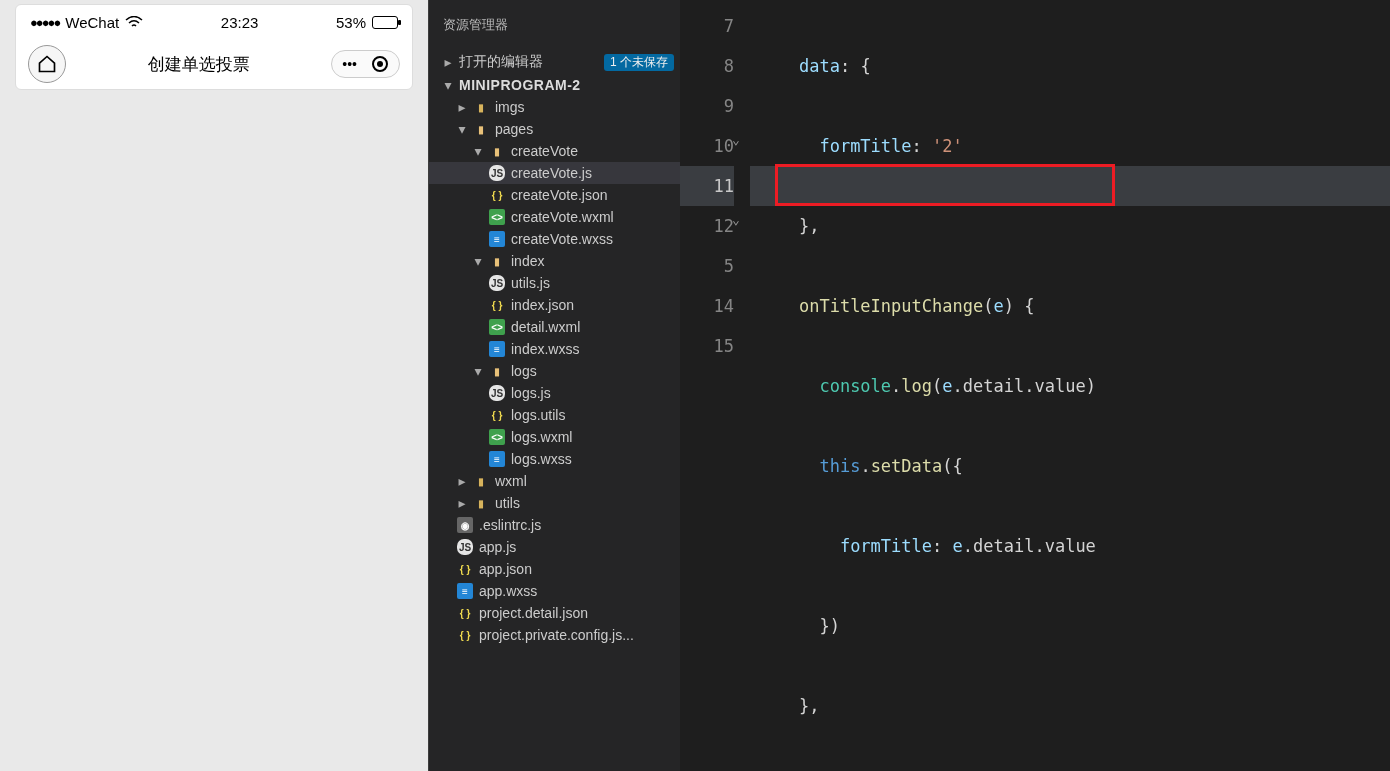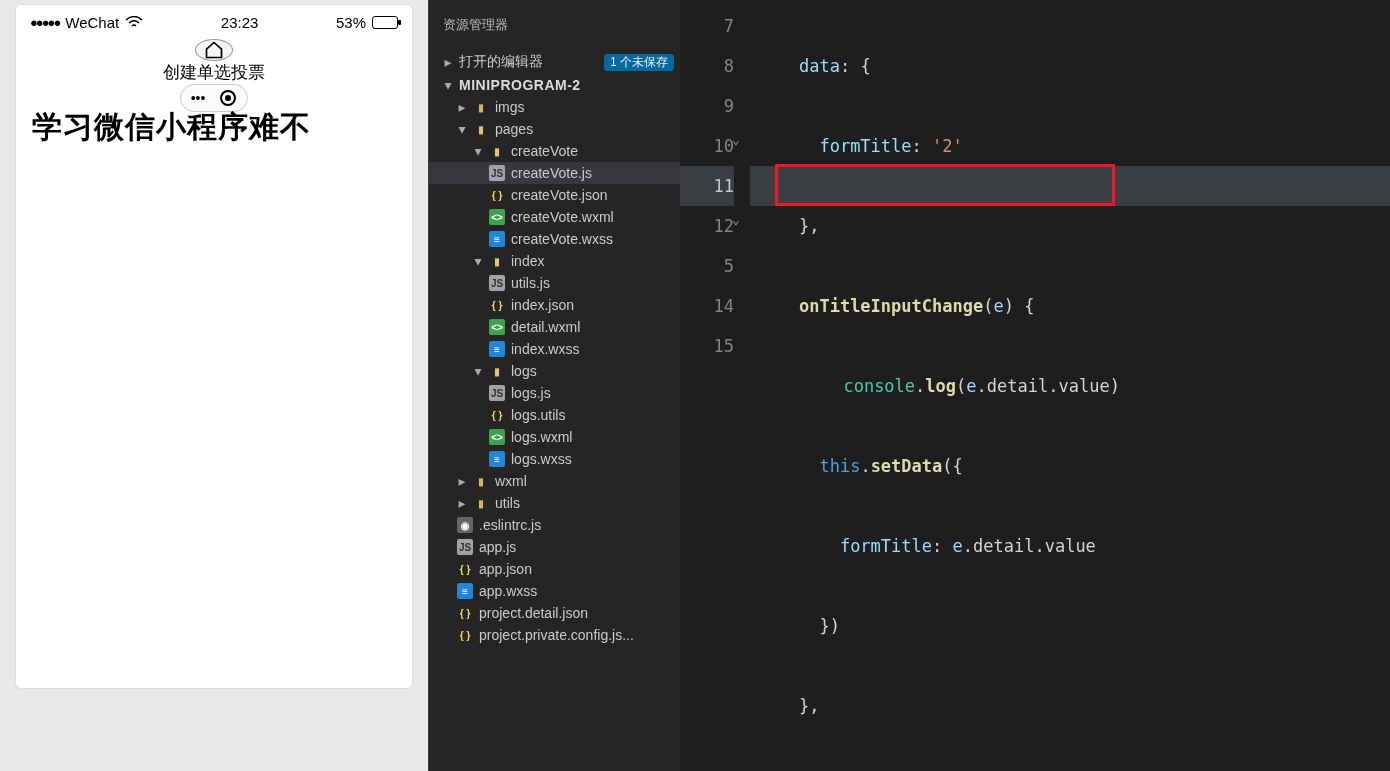--- a/index.html
+++ b/index.html
@@ -45,21 +45,20 @@
     .battery-body { width:26px; height:13px; border:1.5px solid #000; border-radius:3px; position:relative;}
     .battery-body::after{content:"";position:absolute;right:-4px;top:3px;width:2.5px;height:5px;background:#000;border-radius:1px;}
     .battery-fill { width:50%; height:100%; background:#000;}
     .navbar {
       height: 50px;
       display:flex;
       align-items:center;
       justify-content:space-between;
       padding: 0 12px;
       color:#000;
-      flex-direction:column;
     }
     .home-btn {
       width:38px;height:38px;border-radius:50%;border:1px solid #999; display:flex;align-items:center;justify-content:center;background:#f6f6f6;
     }
     .home-btn svg { width:20px; height:20px;}
     .nav-title { font-size:17px;}
     .capsule { display:flex; align-items:center; border:1px solid #ccc; border-radius:20px; padding:4px 10px; gap:14px; background:#fafafa;}
     .capsule span{display:inline-flex;align-items:center;justify-content:center;}
     .phone-content { padding: 18px 16px 540px 16px;}
     .phone-content h1 { font-size:30px; font-weight:700; color:#000; letter-spacing:1px;}
@@ -73,37 +72,37 @@
       overflow:hidden;
     }
     .ex-title { padding:16px 14px; color:#bbb; font-size:13px;}
     .ex-row { display:flex; align-items:center; gap:6px; padding:3px 6px 3px 14px; white-space:nowrap; cursor:default;}
     .ex-row.active { background:#37373d;}
     .ex-badge { background:#0369a1; color:#eee; font-size:12px; border-radius:3px;padding:0 6px; margin-left:auto;}
     .chev { display:inline-block; width:10px; text-align:center; color:#aaa;}
     .fi { width:16px; height:16px; display:inline-flex; align-items:center; justify-content:center; border-radius:2px; font-size:10px; font-weight:700;}
     .fi-folder { color:#d7b35c;}
     .fi-folder-open { color:#e8c179;}
-    .fi-js { background:#a3a3a3; color:#333;}
+    .fi-js { background:#e5e5e5; color:#333;border-radius:7px;}
     .fi-json { background:transparent; color:#f0db4f; font-weight:700;}
     .fi-wxml { background:#3fa14d; color:#fff;}
     .fi-wxss { background:#2386d6; color:#fff;}
     .fi-cfg { background:#666; color:#fff;}
     .ind1{padding-left:28px;} .ind2{padding-left:44px;} .ind3{padding-left:60px;}
     .proj { color:#ddd; font-weight:700; letter-spacing:.5px;}
     
     .right { flex:1; display:flex; flex-direction:column; background:#1e1e1e; min-width:0;}
     
     .editor { flex: 0 0 360px; display:flex; font-family:Consolas,Menlo,monospace; font-size:17px; position:relative;}
     .gutter { width:70px; background:#1e1e1e; color:#858585; text-align:right; padding:6px 16px 0 0; line-height:40px; user-select:none;}
     .gutter .ln { height:40px;}
     .fold-col { position:absolute; left:52px; top:6px; width:18px;}
     .fold { color:#999; font-size:13px; position:absolute; left:0;}
     .code { flex:1; padding:6px 0 0 8px; line-height:40px; white-space:pre;}
-    .c-key{color:#9cdcfe;} .c-this{color:#569cd6;} .c-fn{color:#dcdcaa;font-weight:bold;} .c-str{color:#ce9178;} .c-obj{color:#4ec9b0;margin-left:24px;} .c-pun{color:#d4d4d4;} .c-prop{color:#d4d4d4;} .c-par{color:#9cdcfe;}
+    .c-key{color:#9cdcfe;} .c-this{color:#569cd6;} .c-fn{color:#dcdcaa;} .c-str{color:#ce9178;} .c-obj{color:#4ec9b0;} .c-pun{color:#d4d4d4;} .c-prop{color:#d4d4d4;} .c-par{color:#9cdcfe;}
     .hl-line { position:absolute; left:70px; right:0; top:166px; height:40px; background:#3a3d41; z-index:0;}
     .redbox1 { position:absolute; left:95px; top:164px; width:340px; height:42px; border:3px solid #ed1c24; z-index:3; pointer-events:none;}
     .line-num-active { background:#3a3d41; color:#c8c8c8;}
     .code .row{position:relative;z-index:1;}
     svg{display:block;}
   </style>
 </head>
 <body>
 
 <div class="sim">
@@ -134,23 +133,20 @@
       <span class="capsule">
         <span>•••</span>
         <span>
             <svg width="18" height="18">
               <circle cx="9" cy="9" r="7" fill="none" stroke="#000" stroke-width="2"></circle>
               <circle cx="9" cy="9" r="3" fill="#000"></circle>
             </svg>
           </span>
       </span>
     </div>
-    <div class="phone-content">
-      <h1>学习微信小程序难不</h1>
-    </div>
   </div>
 </div>
 
 <div class="explorer">
   <div class="ex-title">资源管理器</div>
   <div class="ex-row">
     <span class="chev">▸</span>
     <span>打开的编辑器</span>
     <span class="ex-badge">1 个未保存</span>
   </div>

